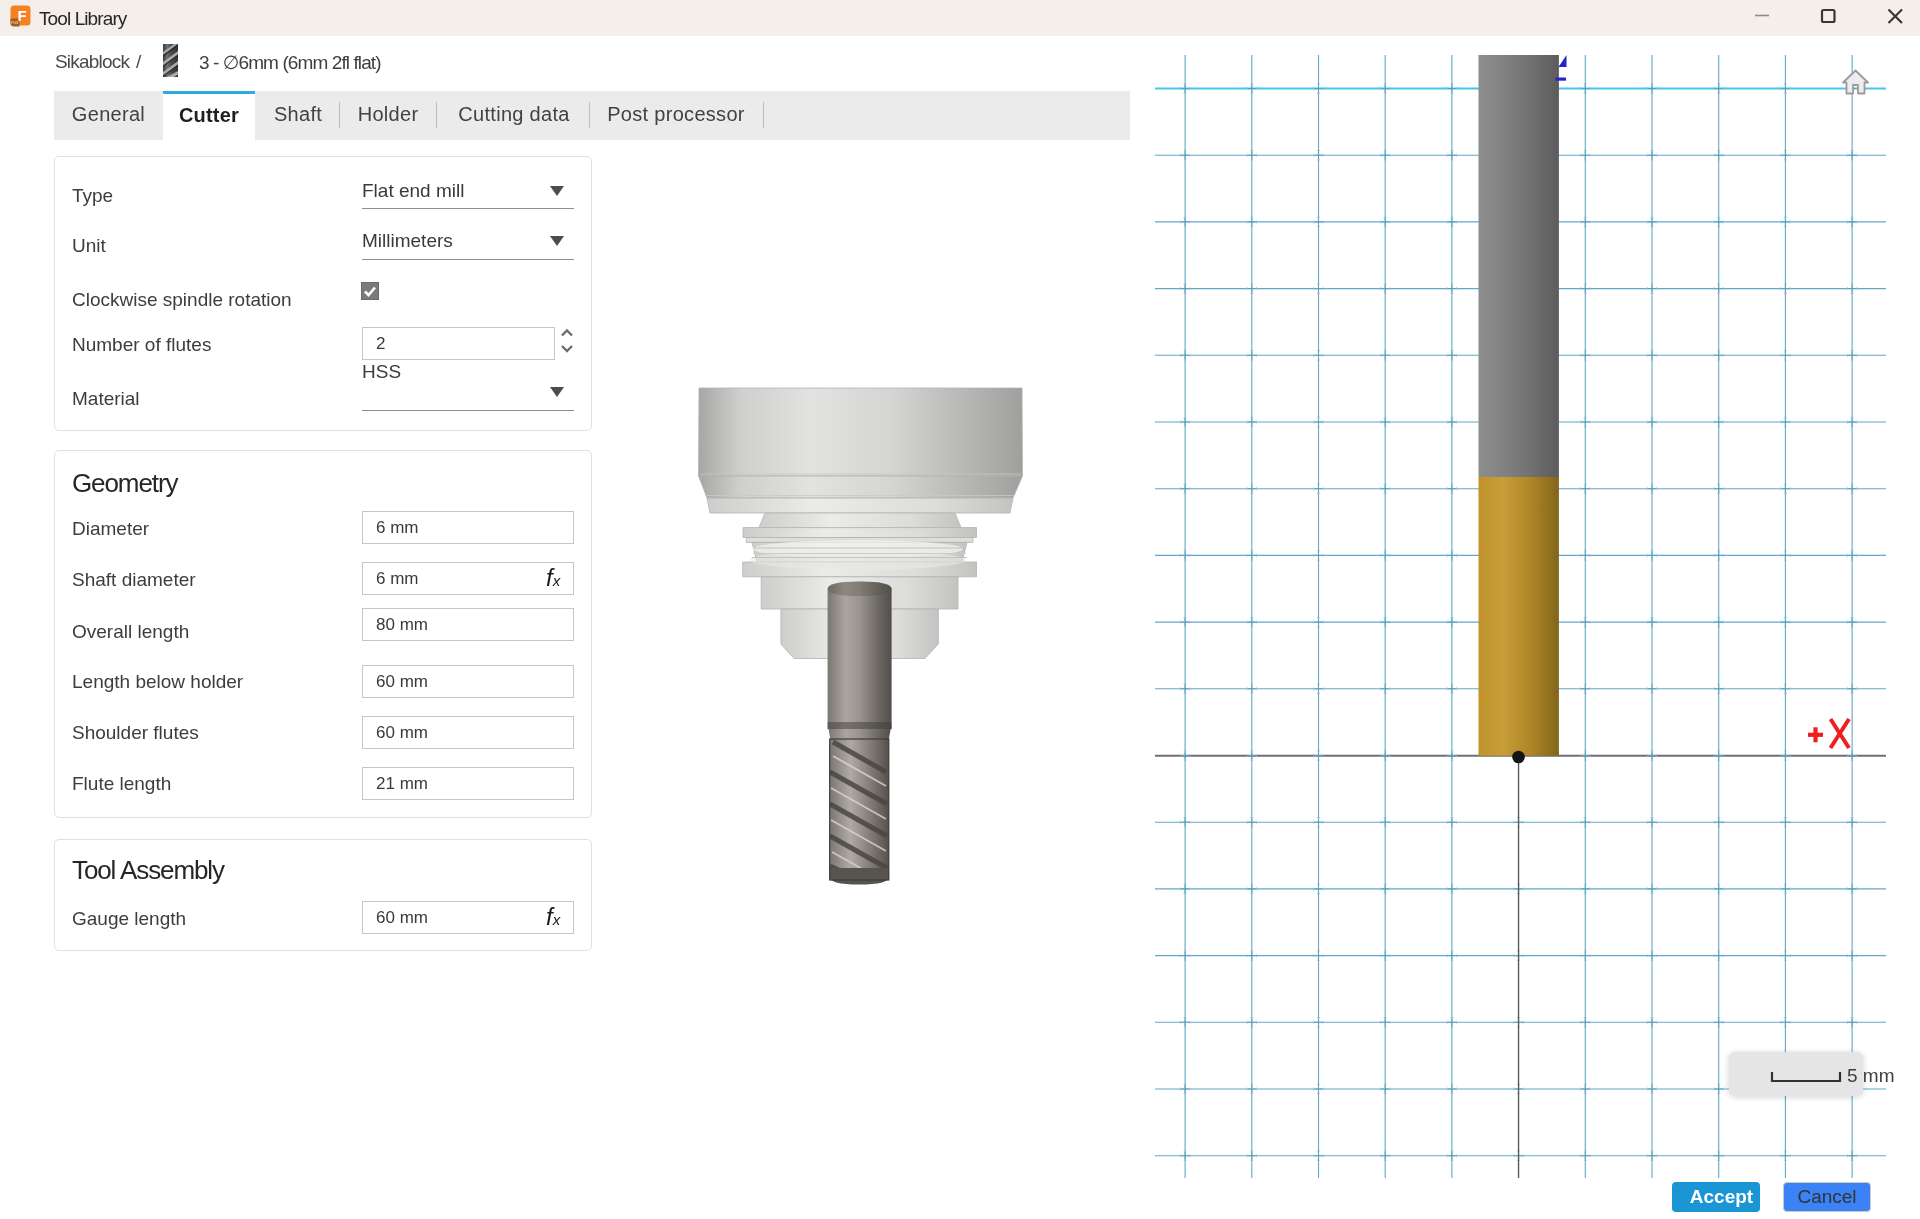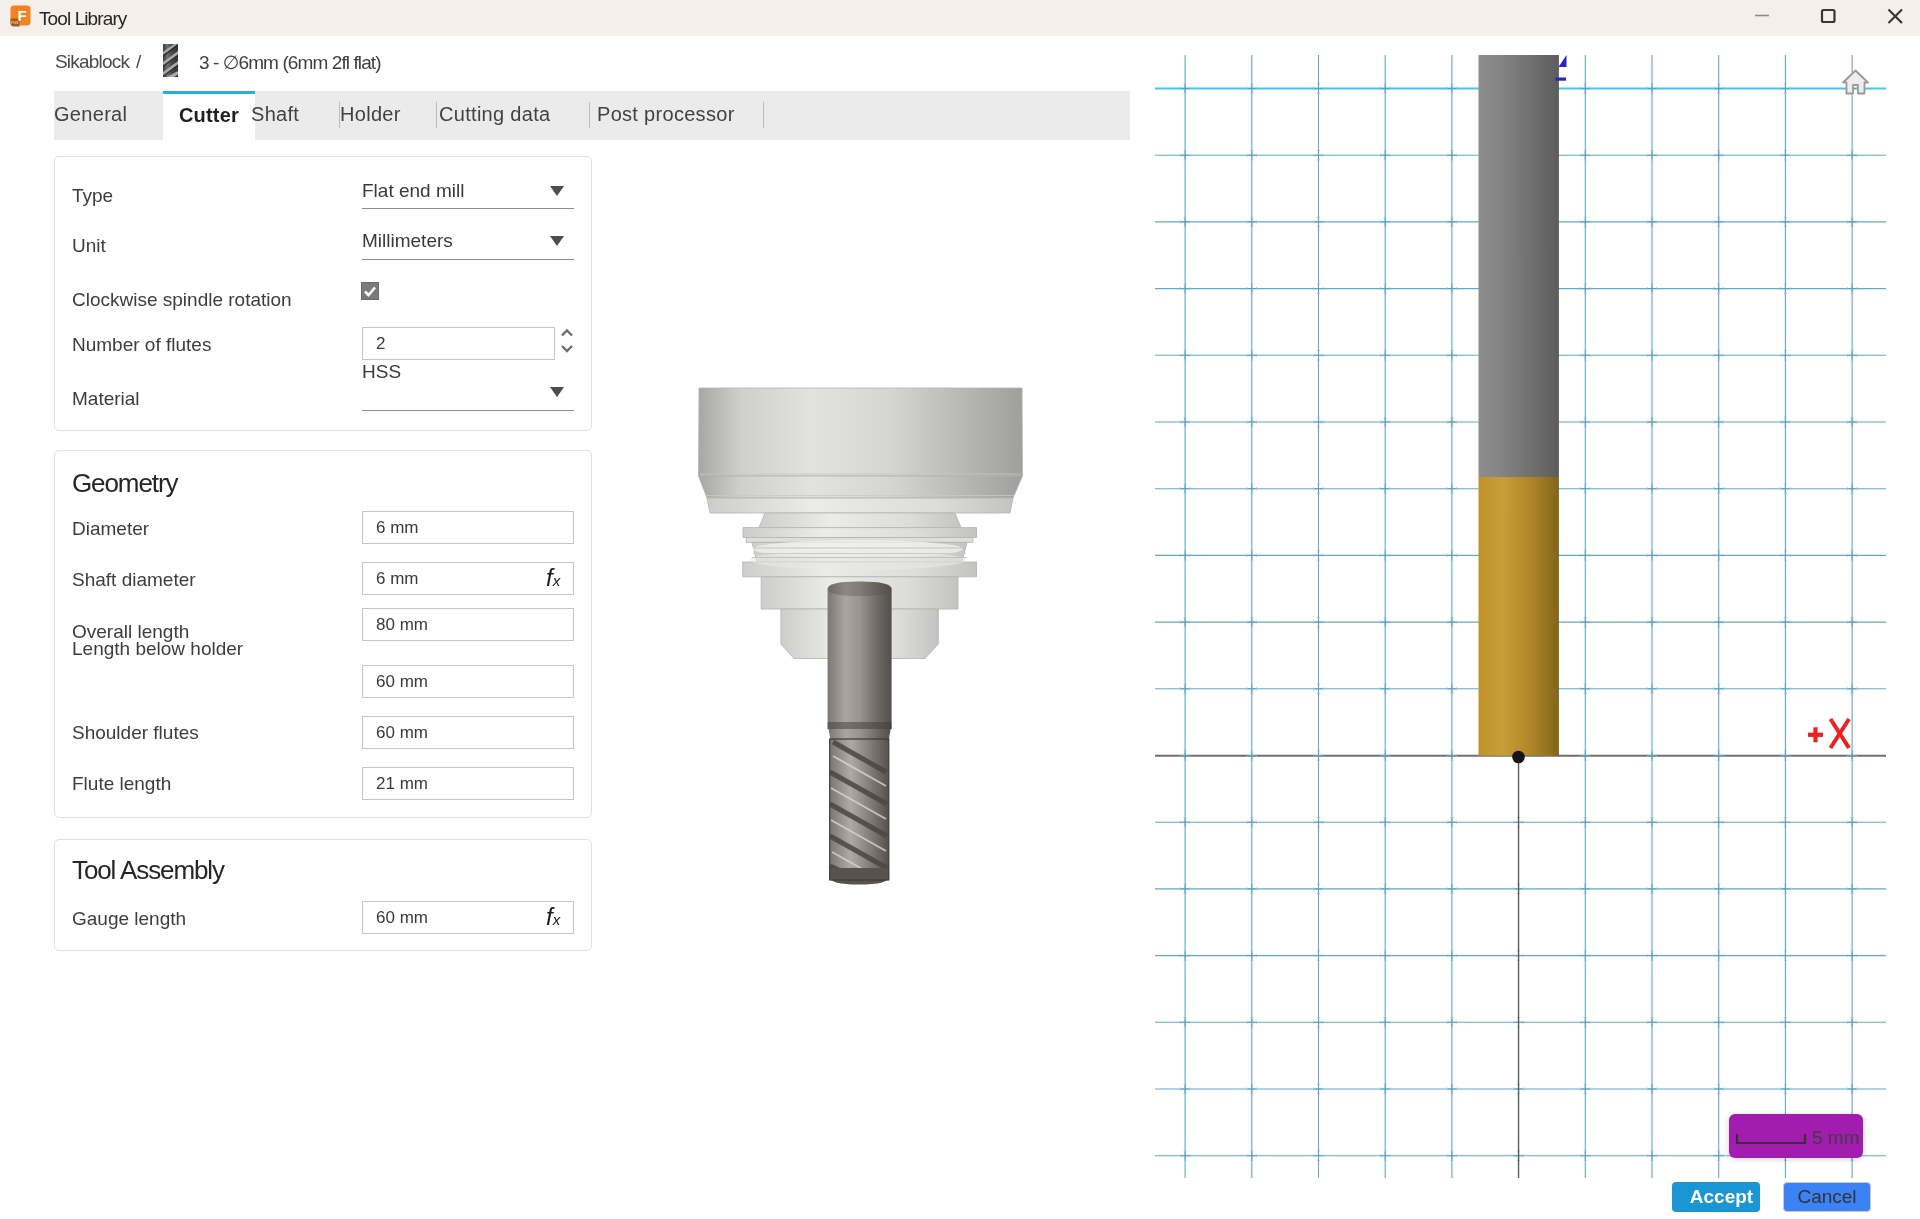--- a/index.html
+++ b/index.html
@@ -11,41 +11,41 @@
 
   
   #titlebar { position:absolute; left:0; top:0; width:1920px; height:36px; background:#f5efeb; }
   #apptitle { position:absolute; left:39px; top:8px; font-size:19px; color:#262626; letter-spacing:-0.9px; }
 
   
   .crumb { position:absolute; font-size:19px; color:#4a4a4a; }
 
   
   #tabbar { position:absolute; left:54px; top:91px; width:1076px; height:49px; background:#ebebeb; }
-  .tab { position:absolute; top:0; height:49px; font-size:20px; color:#424242; line-height:47px; text-align:left; letter-spacing:0.3px; }
+  .tab { position:absolute; top:0; height:49px; font-size:20px; color:#424242; line-height:47px; text-align:center; letter-spacing:0.3px; }
   .tabdiv { position:absolute; top:11px; width:1px; height:26px; background:#bdbdbd; }
   #tab-active { position:absolute; left:109px; top:0; width:92px; height:49px; background:#ffffff; border-top:3px solid #2bacde; }
   #tab-active span { display:block; line-height:43px; text-align:center; font-weight:bold; color:#1f1f1f; font-size:20px; letter-spacing:0.2px; }
 
   
   .box { position:absolute; left:54px; width:538px; border:1px solid #e0e0e0; border-radius:5px; background:#fff; }
   .lbl { position:absolute; left:72px; font-size:19px; color:#3d3d3d; white-space:nowrap; }
   .h2  { position:absolute; left:72px; font-size:26px; color:#262626; white-space:nowrap; letter-spacing:-1.1px; }
   .inp { position:absolute; left:362px; width:212px; height:33px; border:1px solid #c6c6c6; background:#fff; font-size:17px; color:#3a3a3a; line-height:31px; padding-left:13px; }
   .dd  { position:absolute; left:362px; width:212px; border-bottom:1px solid #8f8f8f; }
   .ddtext { position:absolute; left:0; font-size:19px; color:#3a3a3a; }
   .tri { position:absolute; width:0; height:0; border-left:7px solid transparent; border-right:7px solid transparent; border-top:10px solid #4d4d4d; }
   .fx { position:absolute; font-family:"Liberation Sans",sans-serif; color:#1a1a1a; }
 
   
   #btn-accept { position:absolute; left:1672px; top:1182px; width:88px; height:30px; background:#1a96d4; border-radius:4px; color:#fff; font-size:19px; font-weight:bold; text-align:center; line-height:30px;padding-left:11px; }
   #btn-cancel { position:absolute; left:1783px; top:1182px; width:88px; height:30px; background:#3b82f6; border:1px solid #c9c9c9; border-radius:4px; color:#333; font-size:19px; text-align:center; line-height:28px; }
 
   
-  #scalecard { position:absolute; left:1729px; top:1114px; width:134px; height:44px; background:#a21caf; border-radius:6px; box-shadow:0 1px 6px rgba(0,0,0,0.18); }
+  #scalecard { position:absolute; left:1729px; top:1052px; width:134px; height:44px; background:#e5e5e5; border-radius:6px; box-shadow:0 1px 6px rgba(0,0,0,0.18);padding-left:35px; }
 </style>
 </head>
 <body>
 <div id="root">
 
   <div id="titlebar"></div>
   <div id="appicon" class="abs" style="left:10px; top:5px;">
     <svg width="21" height="22" viewBox="0 0 21 22">
       <rect x="0.5" y="0.5" width="20" height="20" rx="3.5" fill="#f48222"></rect>
       <path d="M0.5 13.5 L8 13.5 Q9.5 13.5 9.5 15.5 L9.5 21.5 L4 21.5 Q0.5 21.5 0.5 18 Z" fill="#a05d1c"></path>
@@ -134,21 +134,21 @@
 
   <div class="box" style="top:450px; height:368px;"></div>
   <div class="h2" style="top:468px;">Geometry</div>
   <div class="lbl" style="top:518px;">Diameter</div>
   <div class="inp" style="top:511px;">6 mm</div>
   <div class="lbl" style="top:569px;">Shaft diameter</div>
   <div class="inp" style="top:562px;">6 mm</div>
   <div class="fx" style="left:546px; top:564px; font-style:italic; font-size:24px;">f<span style="font-size:15px;">x</span></div>
   <div class="lbl" style="top:621px;">Overall length</div>
   <div class="inp" style="top:608px;">80 mm</div>
-  <div class="lbl" style="top:638px;">Length below holder</div>
+  <div class="lbl" style="top:671px;">Length below holder</div>
   <div class="inp" style="top:665px;">60 mm</div>
   <div class="lbl" style="top:722px;">Shoulder flutes</div>
   <div class="inp" style="top:716px;">60 mm</div>
   <div class="lbl" style="top:773px;">Flute length</div>
   <div class="inp" style="top:767px;">21 mm</div>
 
   <div class="box" style="top:839px; height:112px;"></div>
   <div class="h2" style="top:855px;">Tool Assembly</div>
   <div class="lbl" style="top:908px;">Gauge length</div>
   <div class="inp" style="top:901px;">60 mm</div>

